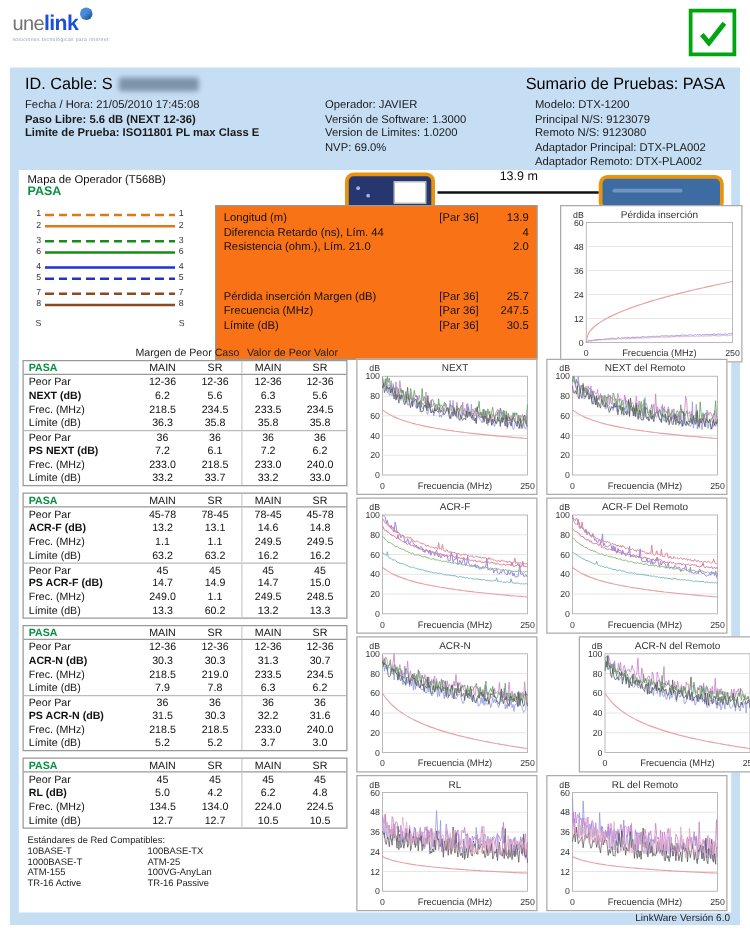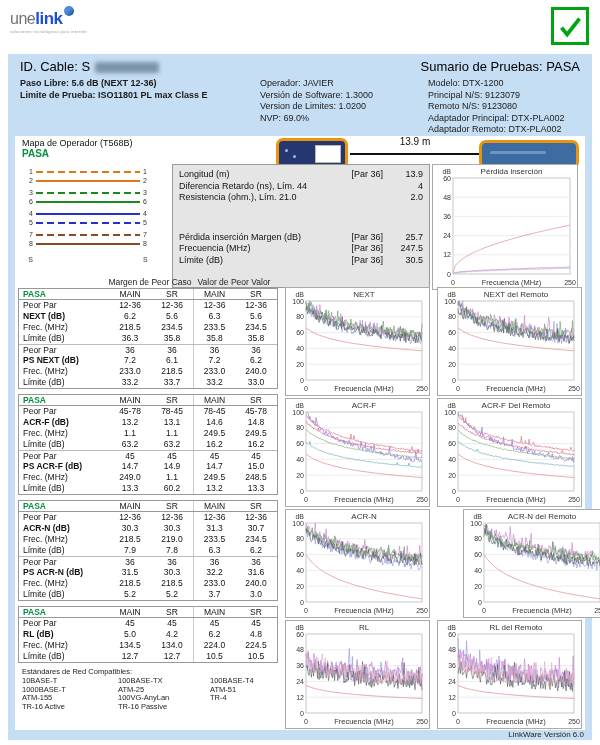--- a/index.html
+++ b/index.html
@@ -54,21 +54,21 @@
   .dev-screen{position:absolute;right:4px;top:4px;width:26px;height:18px;background:#fff;border:1px solid #b8b8b8}
   .dev-dot{position:absolute;width:3px;height:3px;border-radius:50%;background:#9fb6e8}
   .dev-remote{position:absolute;left:479px;top:140px;width:100px;height:29px;border:3px solid #e8940c;
               border-radius:7px;background:#3d6ca3}
   .dev-stripe{position:absolute;left:8px;top:8px;width:56px;height:3px;background:#6f95c2;border-radius:2px}
   .link-line{position:absolute;left:350px;top:153px;width:129px;height:2px;background:#111}
   .len-label{position:absolute;left:355px;top:136px;width:120px;text-align:center;font-size:10px;color:#111}
 
   
   .meas{position:absolute;left:172px;top:164px;width:258px;height:124px;border:1px solid #999;
-        background:#e5e5e5;padding:4px 6px;font-size:9px;color:#111}
+        background:#f97316;padding:4px 6px;font-size:9px;color:#111}
   .meas-row{display:flex;height:11.5px;line-height:11.5px;white-space:nowrap}
   .meas-label{flex:1}
   .meas-par{width:46px;text-align:right}
   .meas-val{width:40px;text-align:right}
   .meas-gap{height:28px}
 
   
   .rt{position:absolute;left:18px;top:277px;width:263px;font-size:8.5px;color:#111}
   .rt-ghdr{display:flex;height:11px;line-height:11px;font-size:8.5px;color:#222}
   .rt-ghdr .sp{width:90px}
@@ -117,20 +117,21 @@
         <span>ID. Cable:</span>
         <span>S</span><span class="redact"></span>
       </div>
       <div>
         <span>Sumario de Pruebas:</span>
         <span>PASA</span>
       </div>
     </div>
     <div class="hdr-cols" id="hdr-cols">
         <div class="hcol hcol1">
+          <div class="hrow">Fecha / Hora: 21/05/2010 17:45:08</div>
           <div class="hrow b">Paso Libre: 5.6 dB (NEXT 12-36)</div>
           <div class="hrow b">Limite de Prueba: ISO11801 PL max Class E</div>
         </div>
         <div class="hcol hcol2">
           <div class="hrow">Operador: JAVIER</div>
           <div class="hrow">Versión de Software: 1.3000</div>
           <div class="hrow">Version de Limites: 1.0200</div>
           <div class="hrow">NVP: 69.0%</div>
         </div>
         <div class="hcol hcol3">
@@ -236,21 +237,21 @@
         <span class="meas-par">[Par 36]</span>
         <span class="meas-val">247.5</span>
       </div>
       <div class="meas-row">
         <span class="meas-label">Límite (dB)</span>
         <span class="meas-par">[Par 36]</span>
         <span class="meas-val">30.5</span>
       </div>
     </div>
 
-  <div class="chartbox" style="left:432px;top:164px;width:146px;height:126px"><svg width="144" height="124" font-family="Liberation Sans, sans-serif">
+  <div class="chartbox" style="left:448px;top:164px;width:146px;height:126px"><svg width="144" height="124" font-family="Liberation Sans, sans-serif">
         <text x="18" y="9" font-size="7" text-anchor="end" fill="#333">dB</text>
         <text x="78.5" y="9" font-size="8" text-anchor="middle" fill="#333">Pérdida inserción</text>
         <rect x="20" y="13" width="117" height="96" fill="#fff" stroke="#b0b0b0" stroke-width="0.7"></rect>
         <text x="18" y="111.5" font-size="7" text-anchor="end" fill="#333">0</text>
         <line x1="20" y1="89.80000000000001" x2="137" y2="89.80000000000001" stroke="#ddd" stroke-width="0.6"></line>
         <text x="18" y="92.30000000000001" font-size="7" text-anchor="end" fill="#333">12</text>
         <line x1="20" y1="70.6" x2="137" y2="70.6" stroke="#ddd" stroke-width="0.6"></line>
         <text x="18" y="73.1" font-size="7" text-anchor="end" fill="#333">24</text>
         <line x1="20" y1="51.400000000000006" x2="137" y2="51.400000000000006" stroke="#ddd" stroke-width="0.6"></line>
         <text x="18" y="53.900000000000006" font-size="7" text-anchor="end" fill="#333">36</text>
@@ -512,25 +513,20 @@
           <div>10BASE-T</div>
           <div>1000BASE-T</div>
           <div>ATM-155</div>
           <div>TR-16 Active</div>
         </div>
         <div class="stds-c2">
           <div>100BASE-TX</div>
           <div>ATM-25</div>
           <div>100VG-AnyLan</div>
           <div>TR-16 Passive</div>
-        </div>
-        <div class="stds-c3">
-          <div>100BASE-T4</div>
-          <div>ATM-51</div>
-          <div>TR-4</div>
         </div>
       </div>
     </div>
 
   <div class="chartbox" style="left:285px;top:287px;width:145px;height:109px"><svg width="143" height="107" font-family="Liberation Sans, sans-serif">
         <text x="18" y="9" font-size="7" text-anchor="end" fill="#333">dB</text>
         <text x="78" y="9" font-size="8" text-anchor="middle" fill="#333">NEXT</text>
         <rect x="20" y="13" width="116" height="79" fill="#fff" stroke="#b0b0b0" stroke-width="0.7"></rect>
         <text x="18" y="94.5" font-size="7" text-anchor="end" fill="#333">0</text>
         <line x1="20" y1="76.2" x2="136" y2="76.2" stroke="#ddd" stroke-width="0.6"></line>

